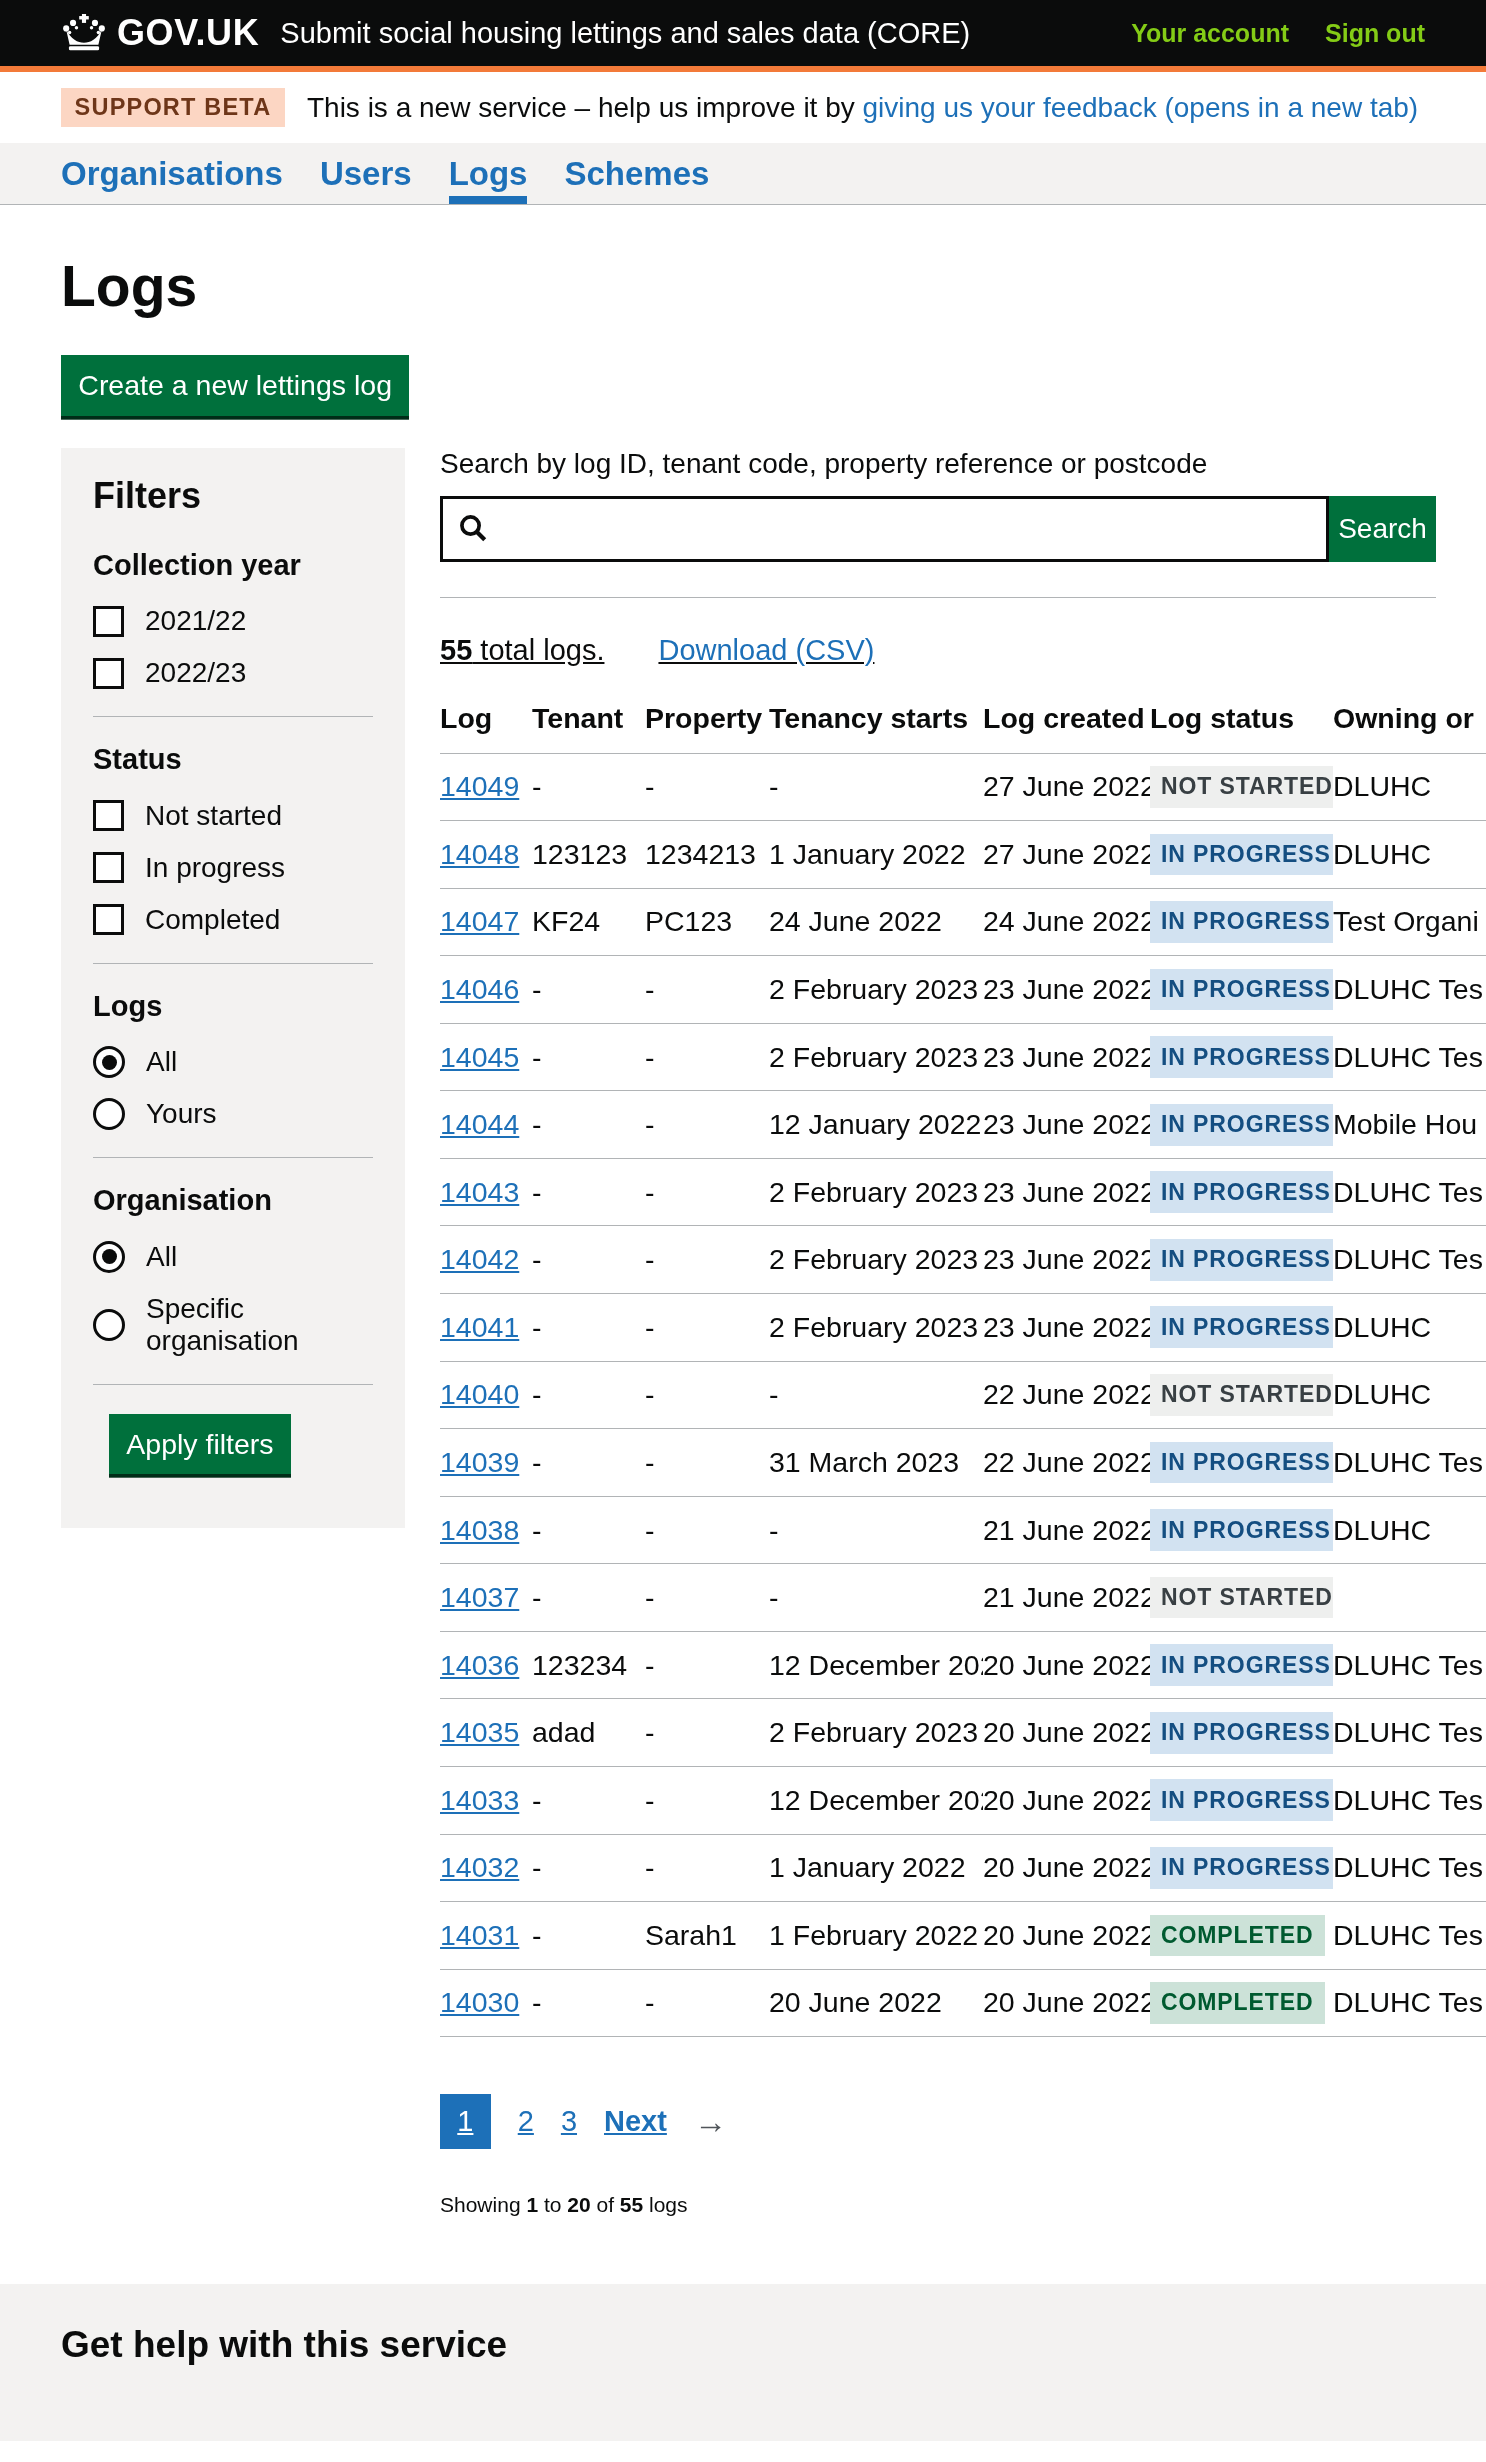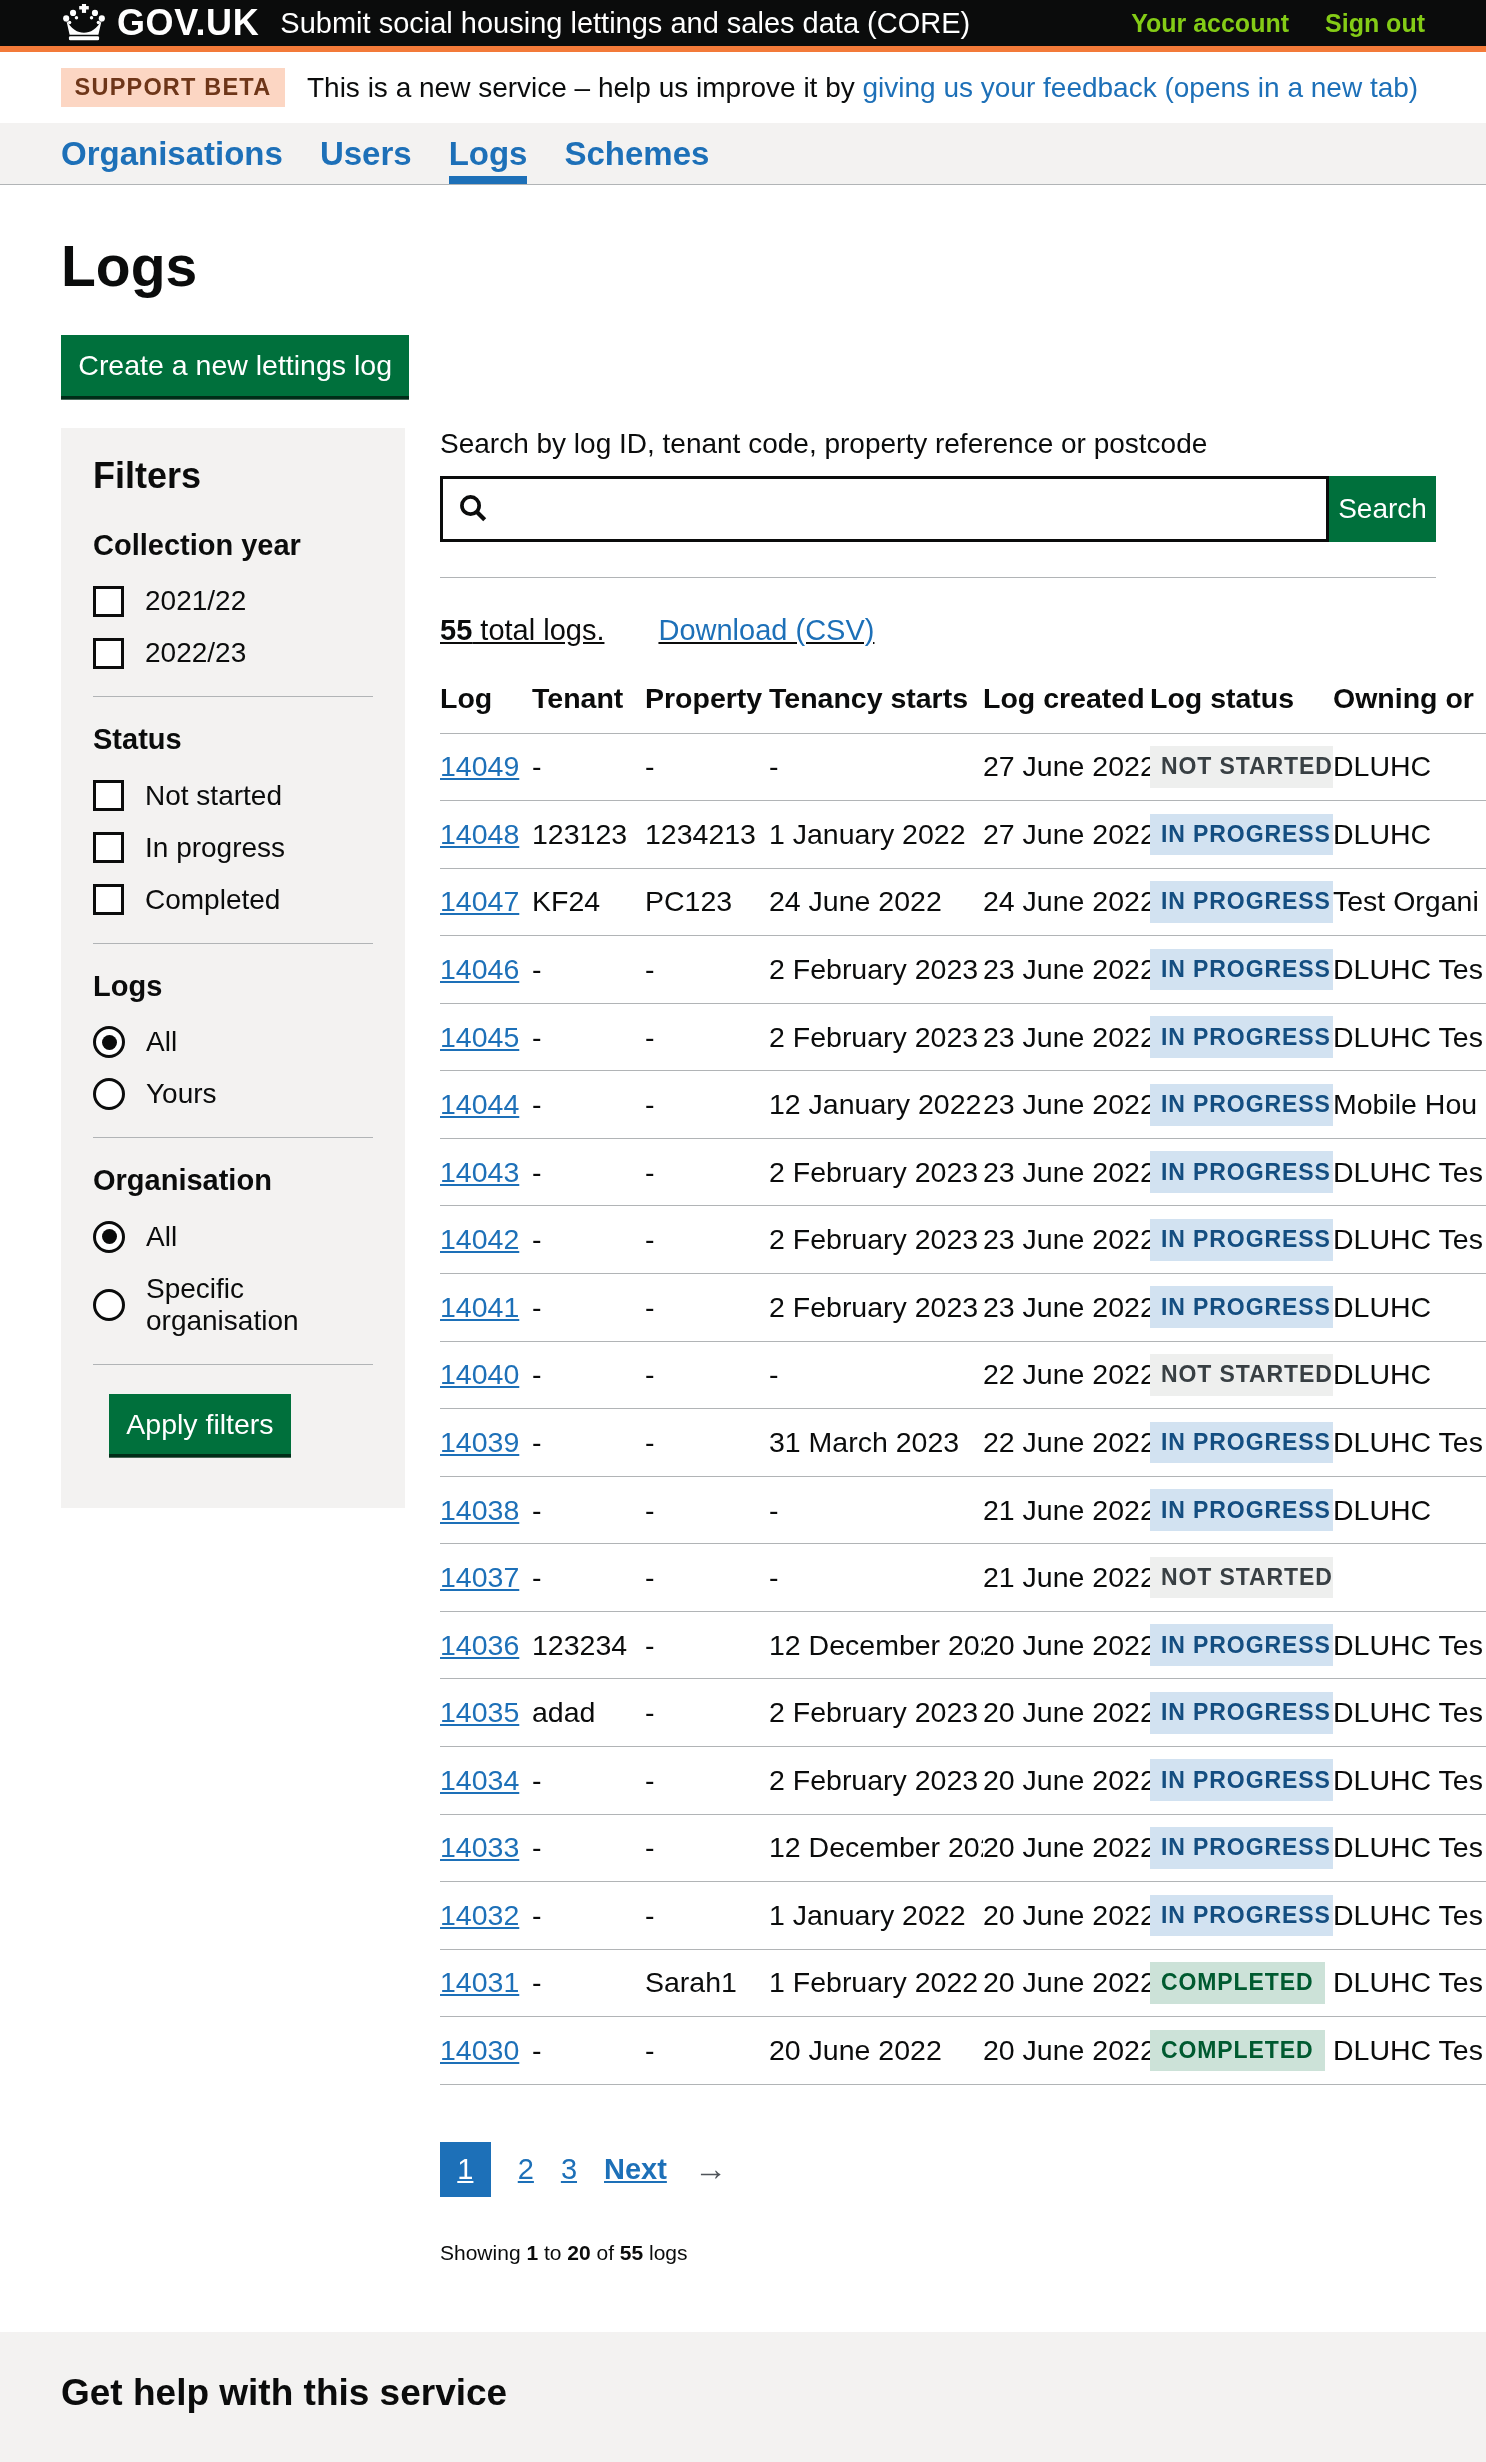--- a/index.html
+++ b/index.html
@@ -1,21 +1,21 @@
 <!DOCTYPE html>
 <html style="font-size:10px"><head>
 <meta charset="utf-8">
 <style>
   * { margin:0; padding:0; box-sizing:border-box; }
   html,body { background:#fff; }
   body { width:1486px; font-family:"Liberation Sans", sans-serif; color:#0b0c0c; }
   a { cursor:pointer; }
 
   
-  .gov-header { background:#0b0c0c; height:52px; border-bottom:6.2px solid #f37a39; display:flex; align-items:center; padding:0 61px; }
+  .gov-header { background:#0b0c0c; height:72px; border-bottom:6.2px solid #f37a39; display:flex; align-items:center; padding:0 61px; }
   .gov-header .brand { display:flex; align-items:center; gap:10px; }
   .govuk-logo-text { color:#fff; font-weight:700; font-size:36px; letter-spacing:0.6px; }
   .service-name { color:#fff; font-size:29px; margin-left:21px; font-weight:400; }
   .header-links { margin-left:auto; display:flex; gap:36px; }
   .header-links a { color:#84cc16; font-weight:700; font-size:25px; text-decoration:none; }
 
   
   .phase-banner { padding:16px 61px; display:flex; align-items:center; background:#fff; }
   .phase-tag { background:#fcd6c3; color:#6e3619; font-weight:700; font-size:23.5px; letter-spacing:1.2px; padding:6.2px 13.6px; margin-right:22px; }
   .phase-text { font-size:28px; }
@@ -383,29 +383,20 @@
             <tr>
               <td><a class="log-link">14035</a></td>
               <td>adad</td>
               <td>-</td>
               <td>2 February 2023</td>
               <td>20 June 2022</td>
               <td><span class="tag tag-blue">IN PROGRESS</span></td>
               <td>DLUHC Tes</td>
             </tr>
 
-            <tr>
-              <td><a class="log-link">14034</a></td>
-              <td>-</td>
-              <td>-</td>
-              <td>2 February 2023</td>
-              <td>20 June 2022</td>
-              <td><span class="tag tag-blue">IN PROGRESS</span></td>
-              <td>DLUHC Tes</td>
-            </tr>
 
             <tr>
               <td><a class="log-link">14033</a></td>
               <td>-</td>
               <td>-</td>
               <td>12 December 2021</td>
               <td>20 June 2022</td>
               <td><span class="tag tag-blue">IN PROGRESS</span></td>
               <td>DLUHC Tes</td>
             </tr>

